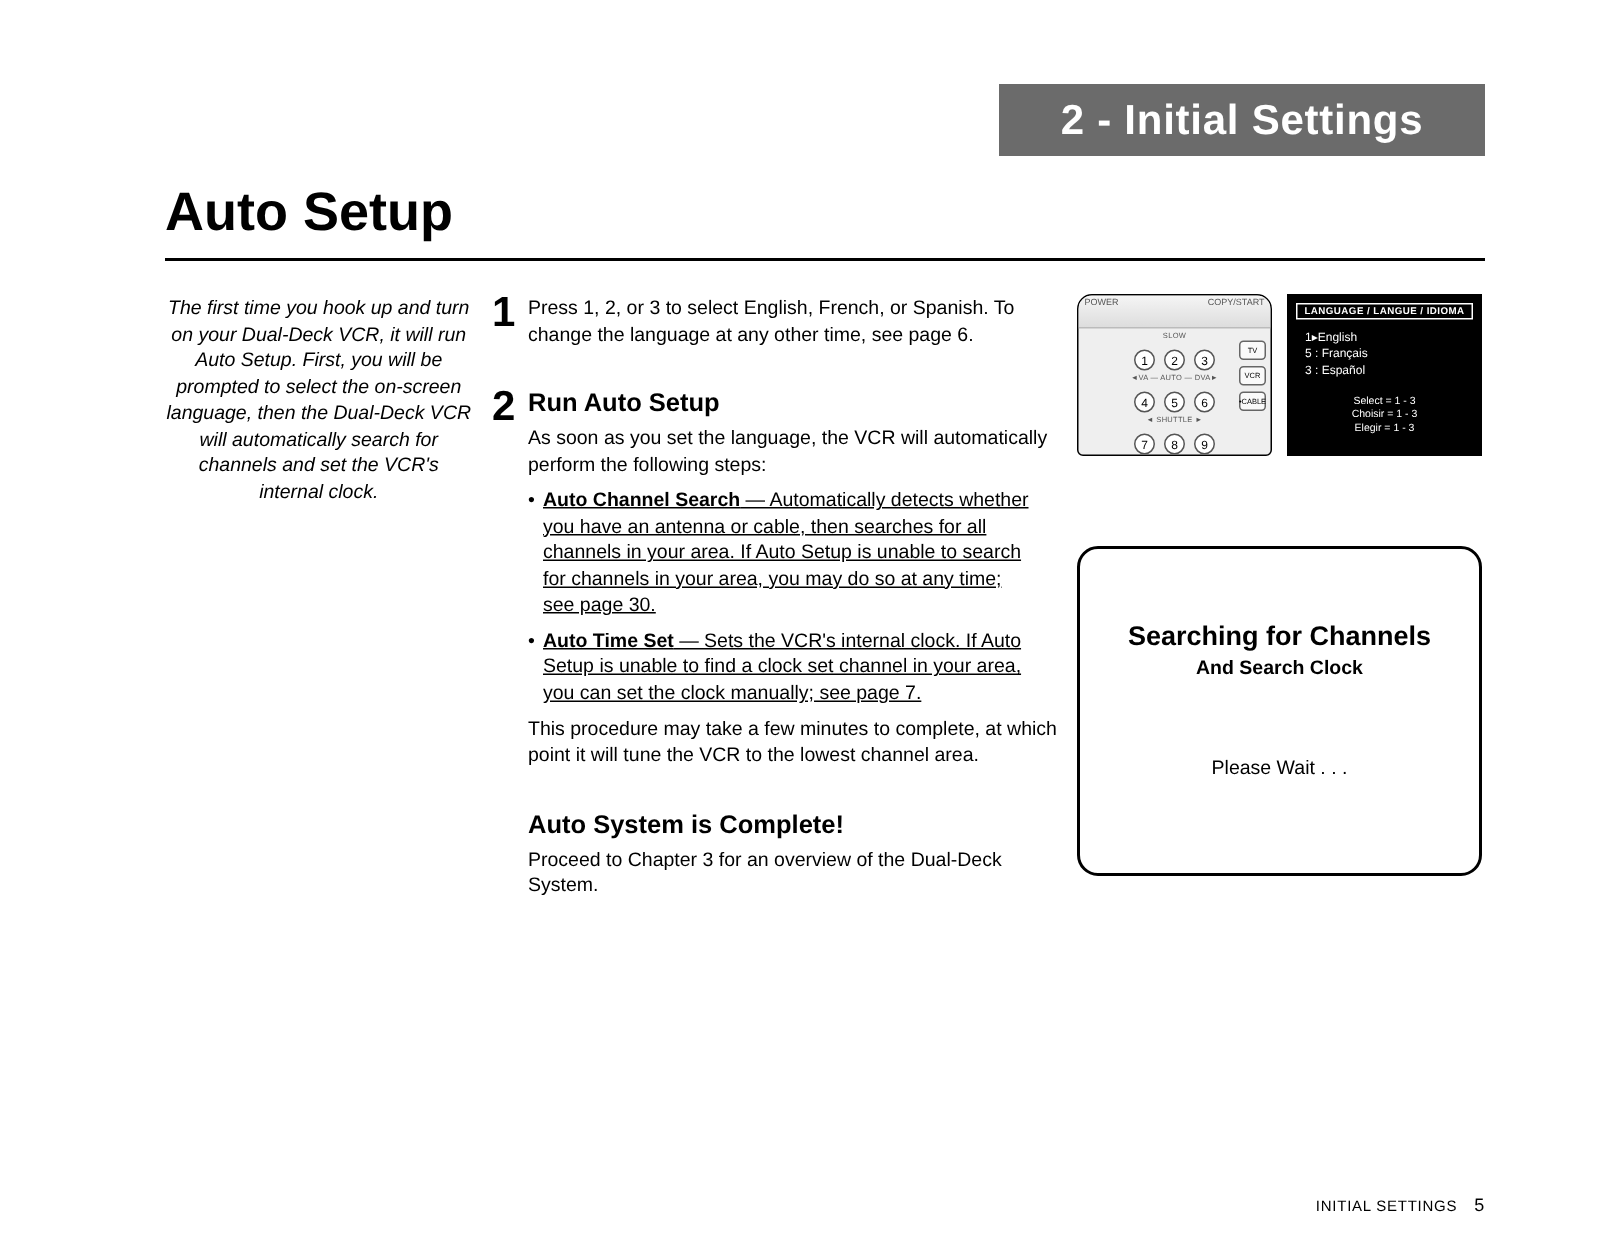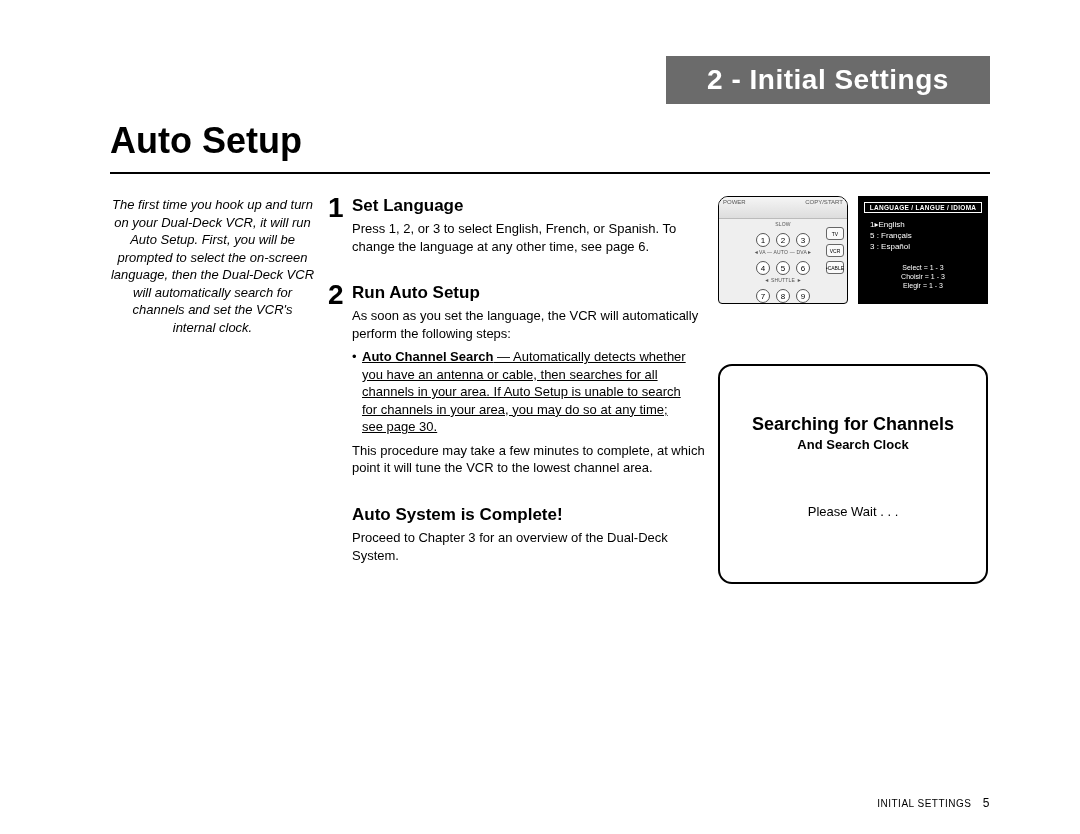--- a/index.html
+++ b/index.html
@@ -61,32 +61,32 @@
 <div class="page-title">Auto Setup</div>
 <div class="title-rule"></div>
 
 <div class="intro">The first time you hook up and turn on your Dual-Deck VCR, it will run Auto Setup. First, you will be prompted to select the on-screen language, then the Dual-Deck VCR will automatically search for channels and set the VCR's internal clock.</div>
 
 <div class="steps">
 
   <div class="step">
     <div class="num">1</div>
     <div class="content">
-      <div class="heading">Set Language</div>
       <div class="body">Press 1, 2, or 3 to select English, French, or Spanish. To change the language at any other time, see page 6.</div>
     </div>
   </div>
 
   <div class="step">
     <div class="num">2</div>
     <div class="content">
       <div class="heading">Run Auto Setup</div>
       <div class="body">As soon as you set the language, the VCR will automatically perform the following steps:</div>
       <ul>
         <li><span class="bold">Auto Channel Search</span><span> — Automatically detects whether you have an antenna or cable, then searches for all channels in your area. If Auto Setup is unable to search for channels in your area, you may do so at any time; see page 30.</span></li>
+        <li><span class="bold">Auto Time Set</span><span> — Sets the VCR's internal clock. If Auto Setup is unable to find a clock set channel in your area, you can set the clock manually; see page 7.</span></li>
       </ul>
       <div class="body">This procedure may take a few minutes to complete, at which point it will tune the VCR to the lowest channel area.</div>
     </div>
   </div>
 
   <div class="complete">
     <div class="complete-heading">Auto System is Complete!</div>
     <div class="complete-body">Proceed to Chapter 3 for an overview of the Dual-Deck System.</div>
   </div>
 

